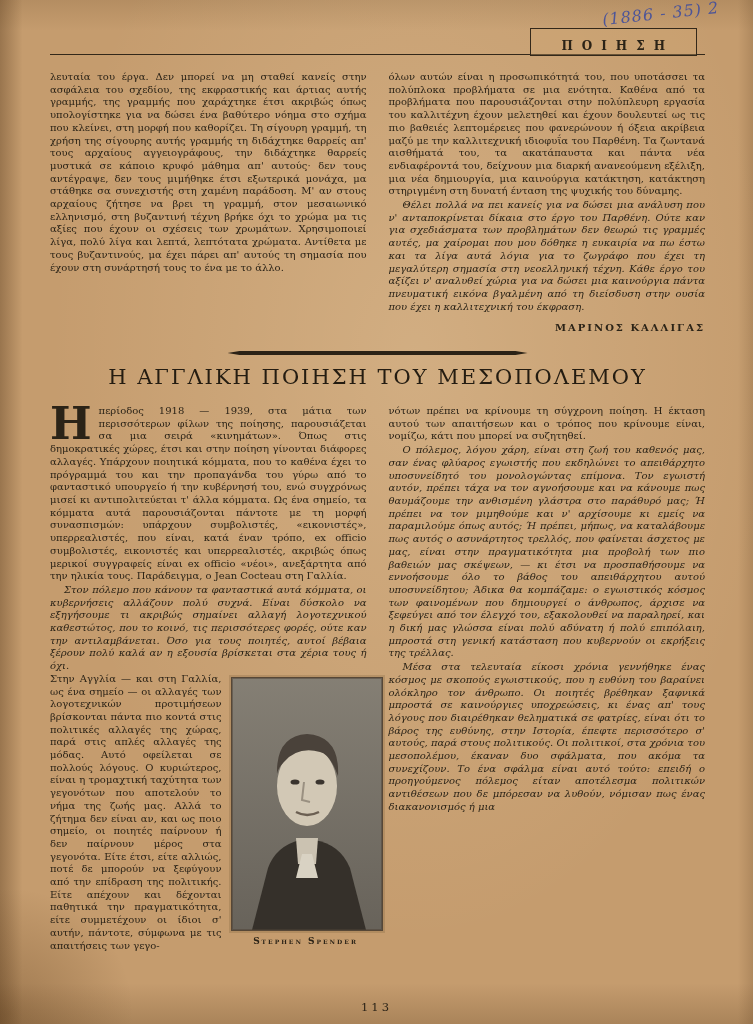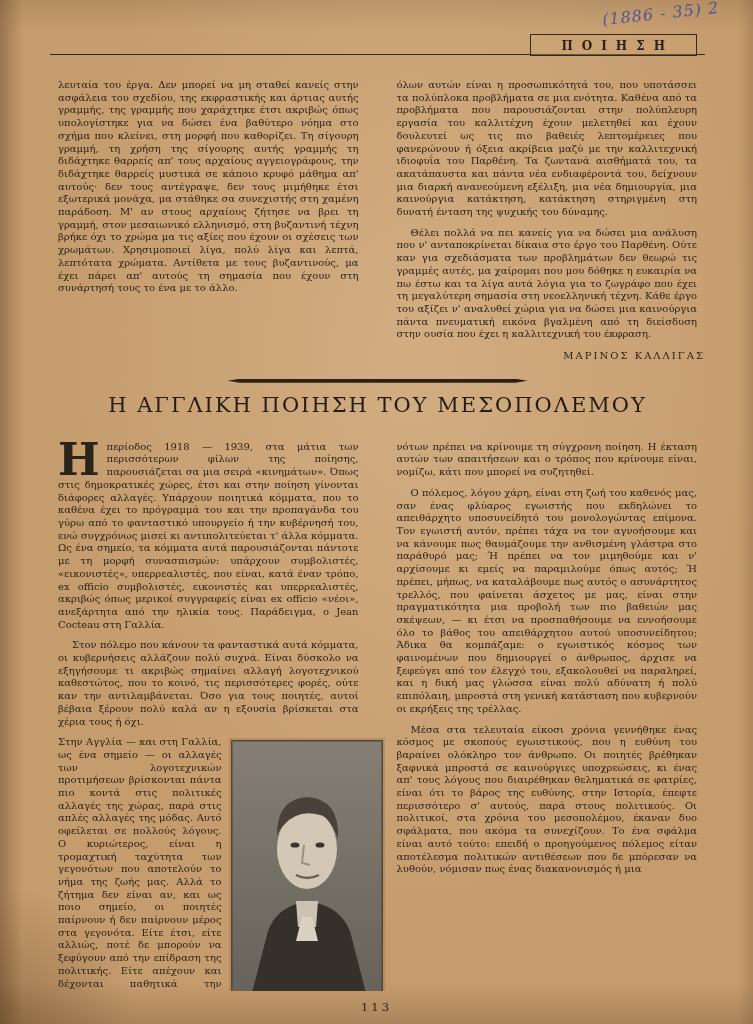--- a/index.html
+++ b/index.html
@@ -18,28 +18,28 @@
   }
   .content{position:absolute;left:50px;right:48px;top:22px;}
   .handwriting{
     position:absolute;top:4px;right:34px;z-index:3;
     color:#3a4aa0;font-style:italic;font-size:16px;letter-spacing:1px;
     transform:rotate(-6deg);opacity:.85;
   }
   .header-row{position:relative;height:32px;border-bottom:1.6px solid #33281a;margin-bottom:16px;}
   .header-box{
     position:absolute;right:8px;bottom:-2px;
-    border:1.8px solid #33281a;padding:4px 22px 2px 30px;
+    border:1.8px solid #33281a;padding:10px 22px 2px 30px;
     font-size:12px;font-weight:bold;letter-spacing:9px;background:rgba(205,165,115,0.35);
   }
   .cols{display:flex;gap:22px;font-size:10px;line-height:12.7px;text-align:justify;}
   .col{flex:1 1 0;min-width:0;}
-  .cols p{margin:8px;}
-  .cols p + p{text-indent:14px;margin-top:1px;}
-  .signature{text-align:right;font-size:10px;letter-spacing:2px;margin-top:9px;font-weight:normal;}
+  .cols p{margin:0;}
+  .cols p + p{text-indent:14px;margin-top:1px;font-style:italic;}
+  .signature{text-align:right;font-size:10px;letter-spacing:2px;margin-top:9px;font-weight:bold;}
   .divider{
     width:300px;height:4px;margin:16px auto 10px;background:#2b2216;
     clip-path:polygon(0 50%, 4% 0, 96% 0, 100% 50%, 96% 100%, 4% 100%);
   }
   .title{
     text-align:center;font-size:21px;font-weight:normal;letter-spacing:2px;
     margin:8px 0 16px;color:#241c11;
   }
   .main-cols{height:558px;overflow:hidden;}
   .dropcap{float:left;font-size:44px;line-height:34px;padding:2px 7px 0 0;font-weight:bold;}
@@ -110,21 +110,21 @@
             <ellipse cx="88" cy="104" rx="4.5" ry="2.6" fill="#3a342e"></ellipse>
             <path d="M72 104 L70 122 L78 124" stroke="#9a9081" stroke-width="2" fill="none"></path>
             <path d="M64 134 Q75 140 87 134" stroke="#6b5f52" stroke-width="2.4" fill="none"></path>
             <rect x="0" y="0" width="150" height="252" fill="none" stroke="#4e4135" stroke-width="2" opacity="0.5"></rect>
           </svg>
           <div class="caption">Stephen Spender</div>
         </div>
         <p>Στην Αγγλία — και στη Γαλλία, ως ένα σημείο — οι αλλαγές των λογοτεχνικών προτιμήσεων βρίσκονται πάντα πιο κοντά στις πολιτικές αλλαγές της χώρας, παρά στις απλές αλλαγές της μόδας. Αυτό οφείλεται σε πολλούς λόγους. Ο κυριώτερος, είναι η τρομαχτική ταχύτητα των γεγονότων που αποτελούν το νήμα της ζωής μας. Αλλά το ζήτημα δεν είναι αν, και ως ποιο σημείο, οι ποιητές παίρνουν ή δεν παίρνουν μέρος στα γεγονότα. Είτε έτσι, είτε αλλιώς, ποτέ δε μπορούν να ξεφύγουν από την επίδραση της πολιτικής. Είτε απέχουν και δέχονται παθητικά την πραγματικότητα, είτε συμμετέχουν οι ίδιοι σ' αυτήν, πάντοτε, σύμφωνα με τις απαιτήσεις των γεγο-</p>
       </div>
       <div class="col">
-        <p>νότων πρέπει να κρίνουμε τη σύγχρονη ποίηση. Η έκταση αυτών των απαιτήσεων και ο τρόπος που κρίνουμε είναι, νομίζω, κάτι που μπορεί να συζητηθεί.</p>
+        <p>νότων πρέπει να κρίνουμε τη σύγχρονη ποίηση. Η έκταση αυτού των απαιτήσεων και ο τρόπος που κρίνουμε είναι, νομίζω, κάτι που μπορεί να συζητηθεί.</p>
         <p>Ο πόλεμος, λόγου χάρη, είναι στη ζωή του καθενός μας, σαν ένας φλύαρος εγωιστής που εκδηλώνει το απειθάρχητο υποσυνείδητό του μονολογώντας επίμονα. Τον εγωιστή αυτόν, πρέπει τάχα να τον αγνοήσουμε και να κάνουμε πως θαυμάζουμε την ανθισμένη γλάστρα στο παράθυρό μας; Ή πρέπει να τον μιμηθούμε και ν' αρχίσουμε κι εμείς να παραμιλούμε όπως αυτός; Ή πρέπει, μήπως, να καταλάβουμε πως αυτός ο ασυνάρτητος τρελλός, που φαίνεται άσχετος με μας, είναι στην πραγματικότητα μια προβολή των πιο βαθειών μας σκέψεων, — κι έτσι να προσπαθήσουμε να εννοήσουμε όλο το βάθος του απειθάρχητου αυτού υποσυνείδητου; Άδικα θα κομπάζαμε: ο εγωιστικός κόσμος των φαινομένων που δημιουργεί ο άνθρωπος, άρχισε να ξεφεύγει από τον έλεγχό του, εξακολουθεί να παραληρεί, και η δική μας γλώσσα είναι πολύ αδύνατη ή πολύ επιπόλαιη, μπροστά στη γενική κατάσταση που κυβερνούν οι εκρήξεις της τρέλλας.</p>
         <p>Μέσα στα τελευταία είκοσι χρόνια γεννήθηκε ένας κόσμος με σκοπούς εγωιστικούς, που η ευθύνη του βαραίνει ολόκληρο τον άνθρωπο. Οι ποιητές βρέθηκαν ξαφνικά μπροστά σε καινούργιες υποχρεώσεις, κι ένας απ' τους λόγους που διαιρέθηκαν θεληματικά σε φατρίες, είναι ότι το βάρος της ευθύνης, στην Ιστορία, έπεφτε περισσότερο σ' αυτούς, παρά στους πολιτικούς. Οι πολιτικοί, στα χρόνια του μεσοπολέμου, έκαναν δυο σφάλματα, που ακόμα τα συνεχίζουν. Το ένα σφάλμα είναι αυτό τούτο: επειδή ο προηγούμενος πόλεμος είταν αποτέλεσμα πολιτικών αντιθέσεων που δε μπόρεσαν να λυθούν, νόμισαν πως ένας διακανονισμός ή μια</p>
       </div>
     </div>
 
   </div>
 
   <div class="page-number">113</div>
 
 </div>

